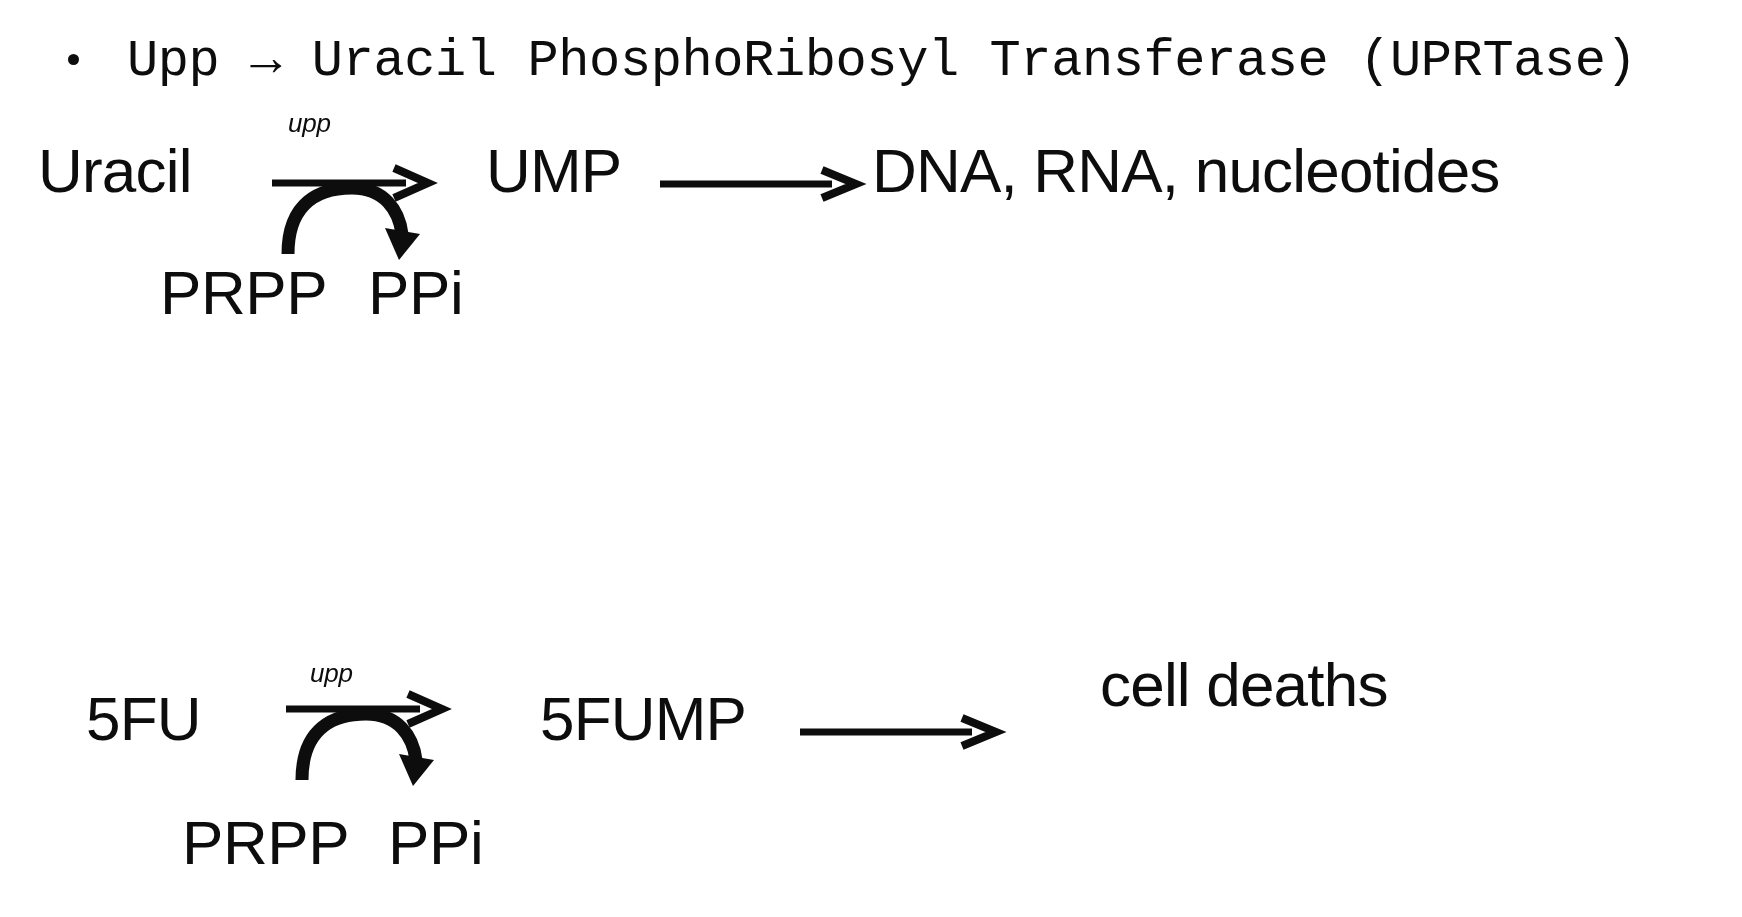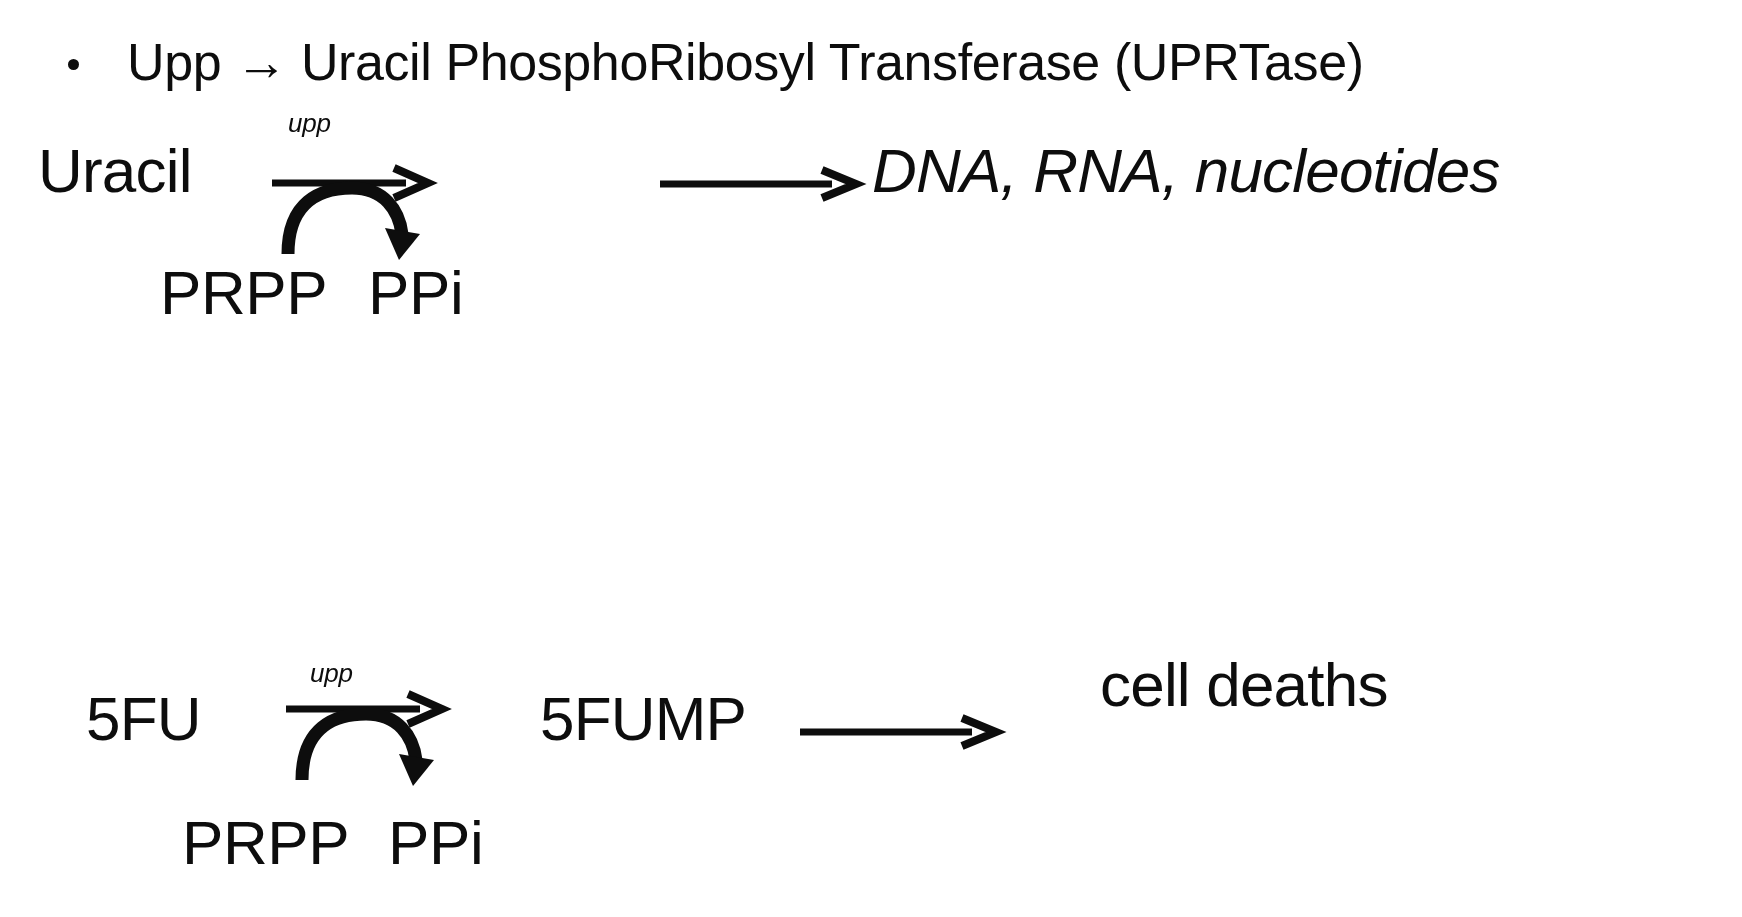--- a/index.html
+++ b/index.html
@@ -43,20 +43,21 @@
     background: #0d0d0d;
     display: inline-block;
     margin-right: 48px;
     position: relative;
     top: -10px;
     flex: 0 0 auto;
   }
   .bullet-text {
     font-size: 52px;
     letter-spacing: -0.4px;
+    font-family: Liberation Mono, monospace;
   }
   .bullet-text .b {
     font-weight: bold;
   }
 
   
   .species {
     font-size: 62px;
     letter-spacing: -0.8px;
   }
@@ -100,29 +101,30 @@
 
       <path d="M 20 86 C 20 34, 52 20, 84 20 C 116 20, 131 42, 134 66" fill="none" stroke="#0d0d0d" stroke-width="13" stroke-linecap="butt"></path>
 
       <path d="M 117 60 L 152 66 L 131 92 Z" fill="#0d0d0d"></path>
     </svg>
   </div>
 
   <div class="txt cofactor" style="left:160px; top:262px;">PRPP</div>
   <div class="txt cofactor" style="left:368px; top:262px;">PPi</div>
 
+  <div class="txt species" style="left:486px; top:140px;">UMP</div>
 
   <div class="arrowbox" style="left:660px; top:162px; width:200px; height:44px;">
     <svg width="200" height="44" viewBox="0 0 200 44" xmlns="http://www.w3.org/2000/svg">
       <line x1="0" y1="22" x2="172" y2="22" stroke="#0d0d0d" stroke-width="7"></line>
       <path d="M 162 8 L 196 22 L 162 36" fill="none" stroke="#0d0d0d" stroke-width="8" stroke-linejoin="miter"></path>
     </svg>
   </div>
 
-  <div class="txt species" style="left:872px; top:140px;font-style:italic;">DNA, RNA, nucleotides</div>
+  <div class="txt species" style="left:872px; top:140px;">DNA, RNA, nucleotides</div>
 
 
   <div class="txt species" style="left:86px; top:688px;">5FU</div>
 
   <div class="txt enzyme" style="left:310px; top:660px;">upp</div>
 
   <div class="arrowbox" style="left:282px; top:694px; width:170px; height:100px;">
     <svg width="170" height="100" viewBox="0 0 170 100" xmlns="http://www.w3.org/2000/svg">
       <line x1="4" y1="15" x2="138" y2="15" stroke="#0d0d0d" stroke-width="7" stroke-linecap="butt"></line>
       <path d="M 126 0 L 160 15 L 126 30" fill="none" stroke="#0d0d0d" stroke-width="8" stroke-linejoin="miter" stroke-linecap="butt"></path>

